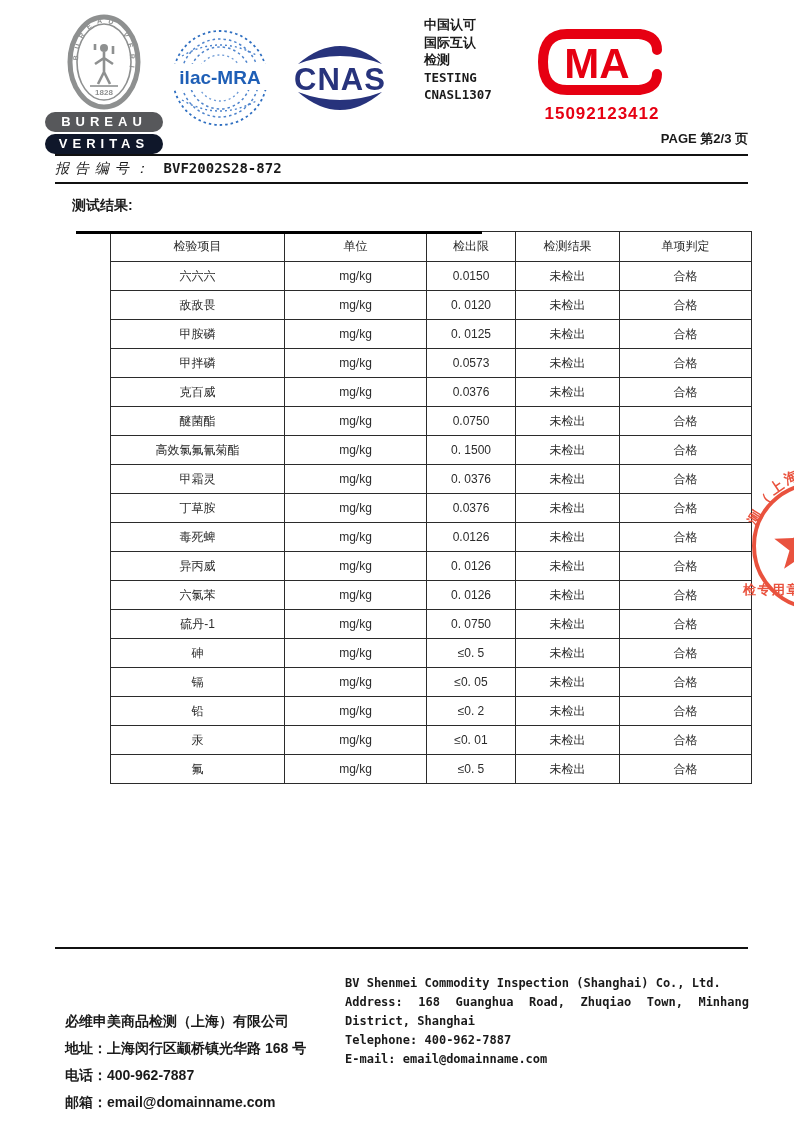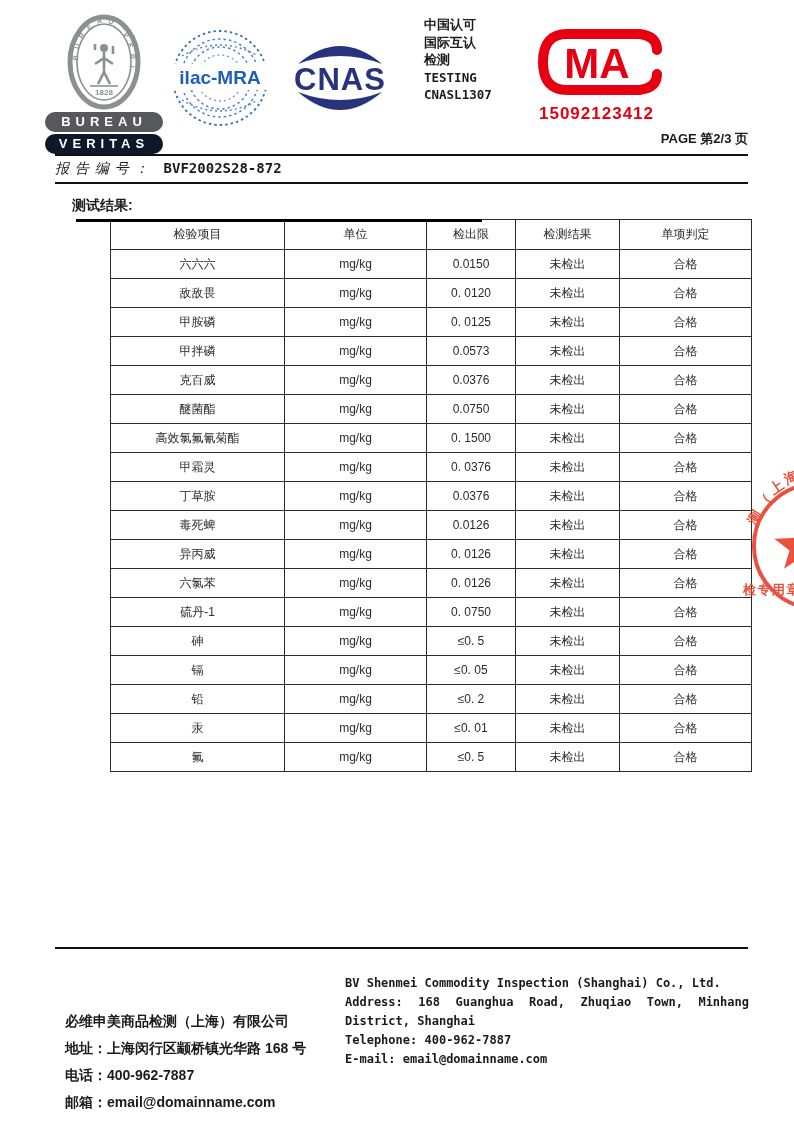--- a/index.html
+++ b/index.html
@@ -19,37 +19,37 @@
   .ilac-logo { position:absolute; left:168px; top:26px; }
   .cnas-logo { position:absolute; left:284px; top:38px; }
 
   .accred { position:absolute; left:424px; top:16px; font-size:13px; line-height:17.5px; }
   .accred div { font-weight:600; }
   .accred div:nth-child(4), .accred div:nth-child(5) {
       font-family:"DejaVu Sans Mono", monospace; font-weight:600; font-size:12.5px; }
 
   .cma-block { position:absolute; left:535px; top:26px; width:130px; }
   .cma-number { margin-top:2px; color:#e60012; font-weight:bold; font-size:17px;
-                letter-spacing:1px; font-family:"Liberation Sans", sans-serif; text-align:left; padding-left:4px; }
+                letter-spacing:1px; font-family:"Liberation Sans", sans-serif; text-align:center; padding-left:4px; }
 
   .page-num { position:absolute; right:46px; top:130px; font-size:13px; font-weight:600; }
 
   .rule { position:absolute; left:55px; width:693px; background:#111; }
   .rule-1 { top:154px; height:2px; }
   .rule-2 { top:182px; height:2px; }
   .rule-footer { top:947px; height:2px; }
 
   .report-row { position:absolute; left:55px; top:160px; font-size:14px; }
   .report-label { letter-spacing:1px;font-style:italic; }
   .report-number { font-family:"DejaVu Sans Mono", monospace; font-weight:bold; margin-left:14px; }
 
   .section-title { position:absolute; left:72px; top:197px; font-size:14px; font-weight:bold; }
 
   
-  .table-wrap { position:absolute; left:76px; top:219px; width:641px;padding-left:34px; }
+  .table-wrap { position:absolute; left:76px; top:231px; width:641px;padding-left:34px; }
   .thick-top { position:absolute; left:0; top:0; width:406px; height:3px; background:#000; z-index:2; }
   table.results { border-collapse:collapse; table-layout:fixed; width:641px;
                   font-size:12px; color:#2b2b2b; }
   table.results col.c1 { width:174px; } table.results col.c2 { width:142px; }
   table.results col.c3 { width:89px; }  table.results col.c4 { width:104px; }
   table.results col.c5 { width:132px; }
   table.results th, table.results td {
       border:1px solid #2b2b2b; text-align:center; vertical-align:middle;
       height:29px; padding:0 2px; font-weight:normal; }
   table.results thead th { height:30px; }

